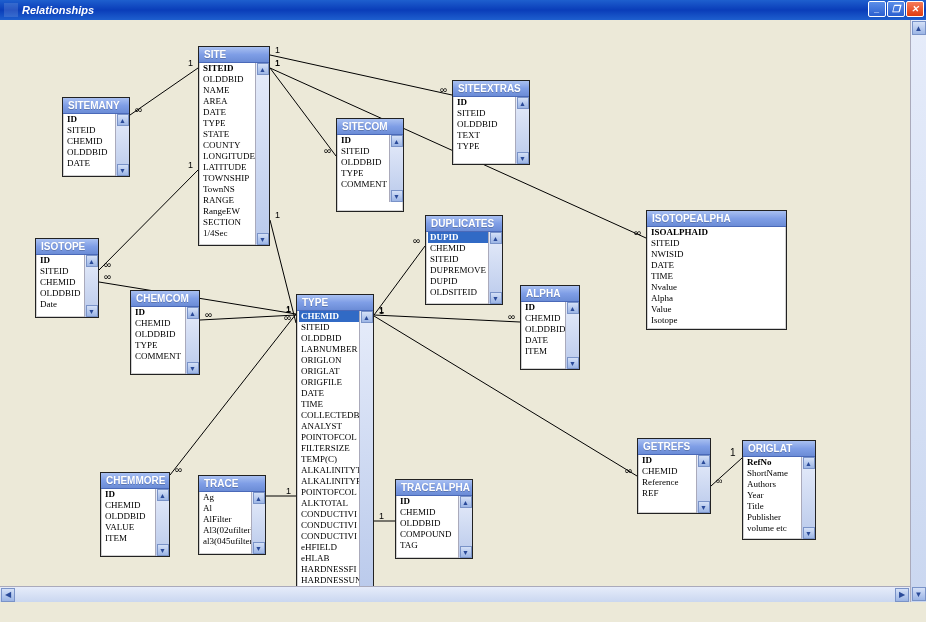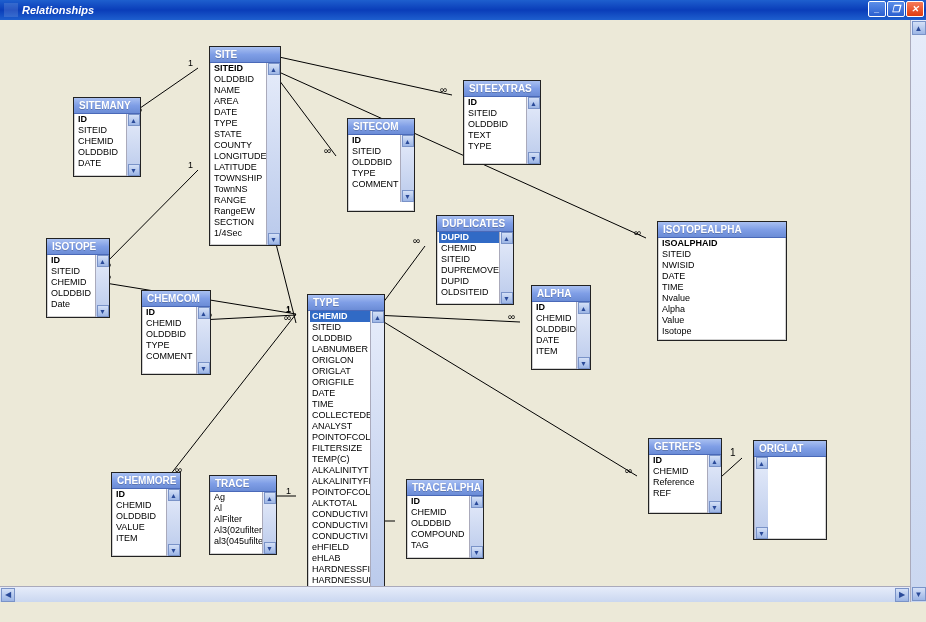--- a/index.html
+++ b/index.html
@@ -60,41 +60,41 @@
     left: 0; top: 0;
     width: 926px; height: 582px;
     pointer-events: none;
   }
   .table-box {
     position: absolute;
     border: 1px solid #222;
     background: #fff;
     box-shadow: 0 0 0 1px #d1d1d1 inset;
     min-width: 60px;
-    margin-left: 11px;
   }
   .table-header {
     background: linear-gradient(to bottom, #a9c0f1 0%, #7f9ee6 50%, #6b8cd6 100%);
     color: #fff;
     font-weight: bold;
     font-size: 10px;
     padding: 2px 5px;
     border-bottom: 1px solid #4a69b8;
     display: flex;
     align-items: center;
     height: 16px;
     text-shadow: 0 1px 0 rgba(0,0,0,0.2);
   }
   .table-body {
     display: flex;
   }
   .field-list {
     flex: 1;
     overflow: hidden;
     padding: 0 0 0 2px;
+    font-family: Liberation Serif, serif;
   }
   .field {
     font-size: 9px;
     color: #000;
     white-space: nowrap;
     line-height: 11px;
     padding: 0 2px;
     overflow: hidden;
     text-overflow: clip;
   }
@@ -378,21 +378,21 @@
             <div class="field">OLDDBID</div>
             <div class="field">DATE</div>
             <div class="field">ITEM</div>
           </div>
           <div class="scrollbar">
             <div class="sbar-btn">▲</div>
             <div class="sbar-btn">▼</div>
           </div>
         </div>
       </div>
-      <div class="table-box" style="left: 646px; top: 201px; width: 130px; height: 120px;">
+      <div class="table-box" style="left: 646px; top: 190px; width: 141px; height: 120px;">
         <div class="table-header">ISOTOPEALPHA</div>
         <div class="table-body" style="height: 102px;">
           <div class="field-list">
             <div class="field pk">ISOALPHAID</div>
             <div class="field">SITEID</div>
             <div class="field">NWISID</div>
             <div class="field">DATE</div>
             <div class="field">TIME</div>
             <div class="field">Nvalue</div>
             <div class="field">Alpha</div>
@@ -460,20 +460,29 @@
           </div>
           <div class="scrollbar">
             <div class="sbar-btn">▲</div>
             <div class="sbar-btn">▼</div>
           </div>
         </div>
       </div>
       <div class="table-box" style="left: 742px; top: 420px; width: 74px; height: 100px;">
         <div class="table-header">ORIGLAT</div>
         <div class="table-body" style="height: 82px;">
+          <div class="field-list">
+            <div class="field pk">RefNo</div>
+            <div class="field">ShortName</div>
+            <div class="field">Authors</div>
+            <div class="field">Year</div>
+            <div class="field">Title</div>
+            <div class="field">Publisher</div>
+            <div class="field">volume etc</div>
+          </div>
           <div class="scrollbar">
             <div class="sbar-btn">▲</div>
             <div class="sbar-btn">▼</div>
           </div>
         </div>
       </div>
     </div>
 
   <div class="vscrollbar-main">
     <div class="vsbar-btn">▲</div>

